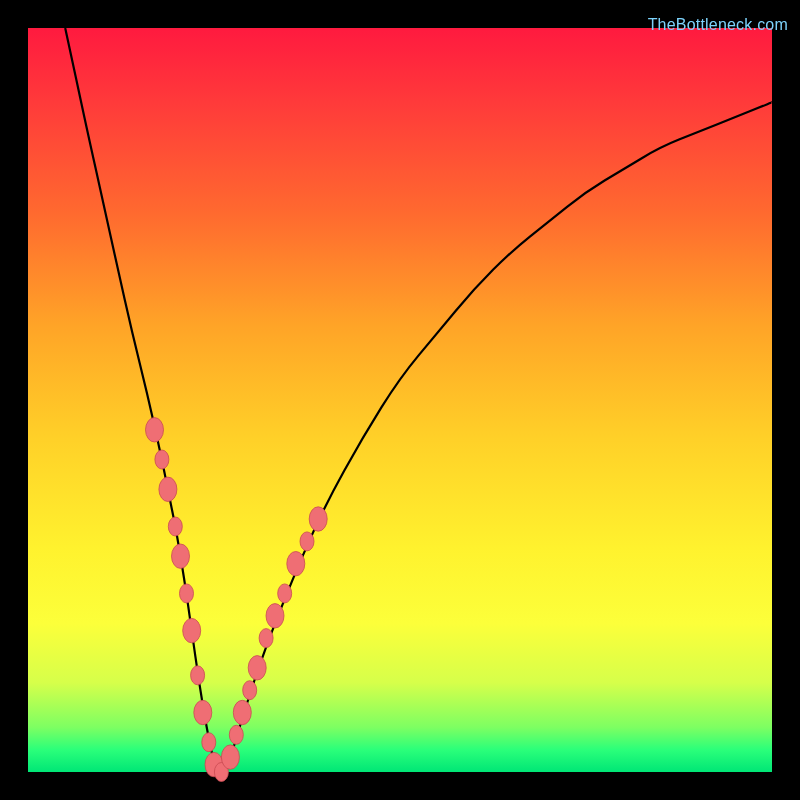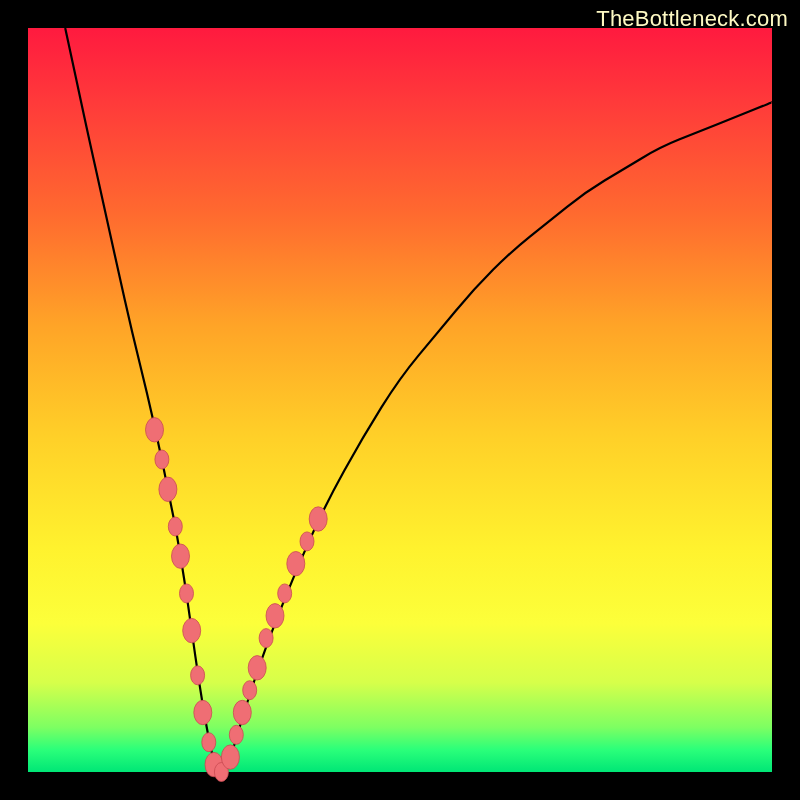--- a/index.html
+++ b/index.html
@@ -25,24 +25,24 @@
       #ffd028 55%,
       #fff22e 70%,
       #fcff3a 80%,
       #d6ff4a 88%,
       #7dff62 94%,
       #2bff7a 97%,
       #00e676 100%);
   }
   .watermark {
     position: absolute;
-    top: 6px;
+    top: 16px;
     right: 12px;
-    color: #fef9c3;
-    font-size: 22px;
+    color: #7dd3fc;
+    font-size: 16px;
     letter-spacing: 0.2px;
     user-select: none;
   }
   svg.plot {
     position: absolute;
     left: 0;
     top: 0;
     width: 744px;
     height: 744px;
     overflow: visible;

